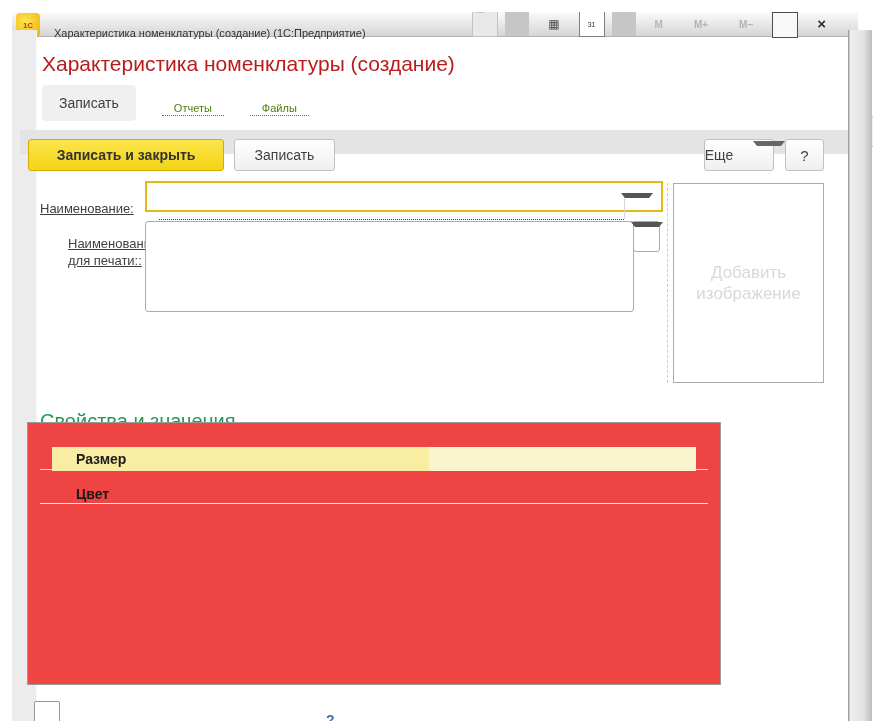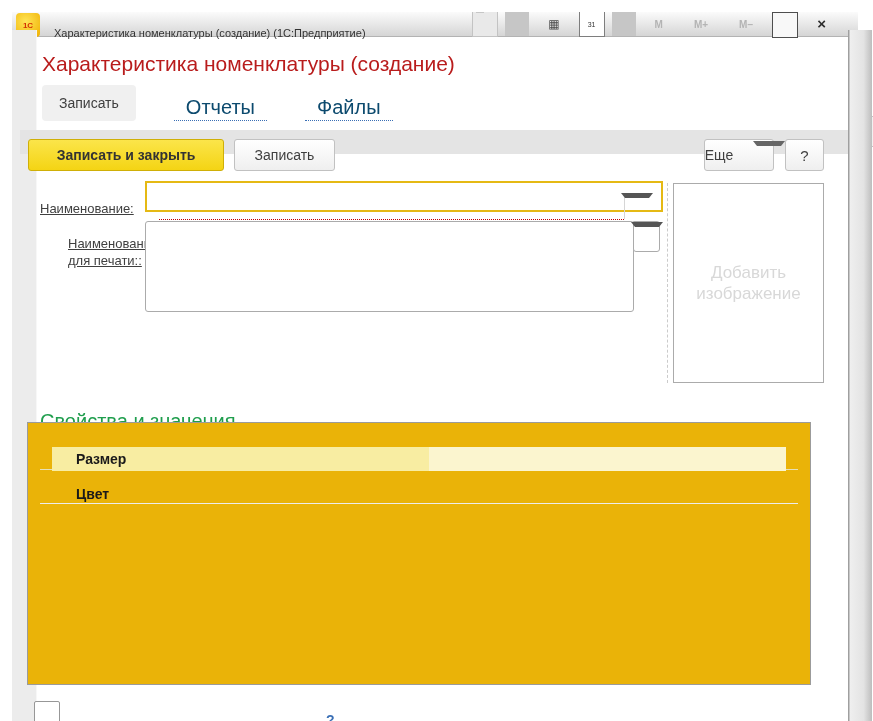--- a/index.html
+++ b/index.html
@@ -43,21 +43,21 @@
   .edge-right { position:absolute; left:836px; top:18px; width:10px; height:703px;
     background:linear-gradient(to right,#9F9F9F 0px,#9F9F9F 1px,#EFEFEF 2px,#E3E3E3 65%,#BDBDBD 100%); }
   .edge-bottom { position:absolute; left:0; top:713px; width:846px; height:8px;
     background:linear-gradient(#F2F2F2,#BDBDBD); }
 
   
   .page-title { position:absolute; left:18px; top:28px; font-size:21px; font-weight:400; color:#b91c1c; }
 
   .tabs { position:absolute; left:18px; top:72px; height:37px; display:flex; align-items:center; }
   .tab-active { background:#F0F0F0; border-radius:4px; padding:10px 17px; font-size:14px; color:#3F3F3F; }
-  .tab-link { font-size:20px; color:#0c4a6e; border-bottom:1px dotted #3A6FB5; padding-bottom:1px; margin-left:38px; cursor:pointer; }
+  .tab-link { font-size:11px; color:#4d7c0f; border-bottom:1px dotted #3A6FB5; padding-bottom:1px; margin-left:26px; cursor:pointer; }
 
   .hsep { position:absolute; left:8px; top:118px; width:828px; height:1px; background:#E4E4E4; }
 
   
   .btn { position:absolute; height:32px; border-radius:3px; font-size:14px; color:#3F3F3F;
     display:flex; align-items:center; justify-content:center; cursor:pointer;
     background:linear-gradient(#FFFFFF,#EFEFEF); border:1px solid #C1C1C1; font-family:inherit; }
   .btn-primary { left:16px; top:127px; width:196px;
     background:linear-gradient(#FBE54A,#F4D414); border:1px solid #CFAF07; font-weight:bold; color:#333333; }
   .btn-save { left:222px; top:127px; width:101px; }
@@ -83,22 +83,22 @@
     display:flex; align-items:center; justify-content:center; cursor:pointer; }
 
   .vsplit { position:absolute; left:655px; top:171px; height:200px; width:0; border-left:1px dashed #CBCBCB; }
 
   .image-box { position:absolute; left:661px; top:171px; width:151px; height:200px;
     border:1px solid #ABABAB; display:flex; align-items:center; justify-content:center;
     text-align:center; font-size:17px; color:#D8D8D8; line-height:1.25; cursor:pointer; padding:0 14px; }
 
   
   .props-header { position:absolute; left:16px; top:386px; font-size:20px; color:#1F9E4D; }
-  .props-table { position:absolute; left:15px; top:410px; width:784px; height:263px;
-    border:1px solid #9B9B9B; background:#eab308; }
+  .props-table { position:absolute; left:15px; top:410px; width:694px; height:263px;
+    border:1px solid #9B9B9B; background:#ef4444; }
   .prow { display:flex; width:100%; }
   .prow-selected { height:35px; border-bottom:1px solid #E6E0B8; }
   .prow-selected .pcell-name { background:#F8EDA2; }
   .prow-selected .pcell-value { background:#FBF5CF; }
   .prow-plain { height:34px; border-bottom:1px solid #EDEDED; }
   .pcell-name { width:377px; display:flex; align-items:center; padding-left:24px;
     font-size:14px; font-weight:bold; color:#1A1A1A; }
   .pcell-value { flex:1; }
 
   

